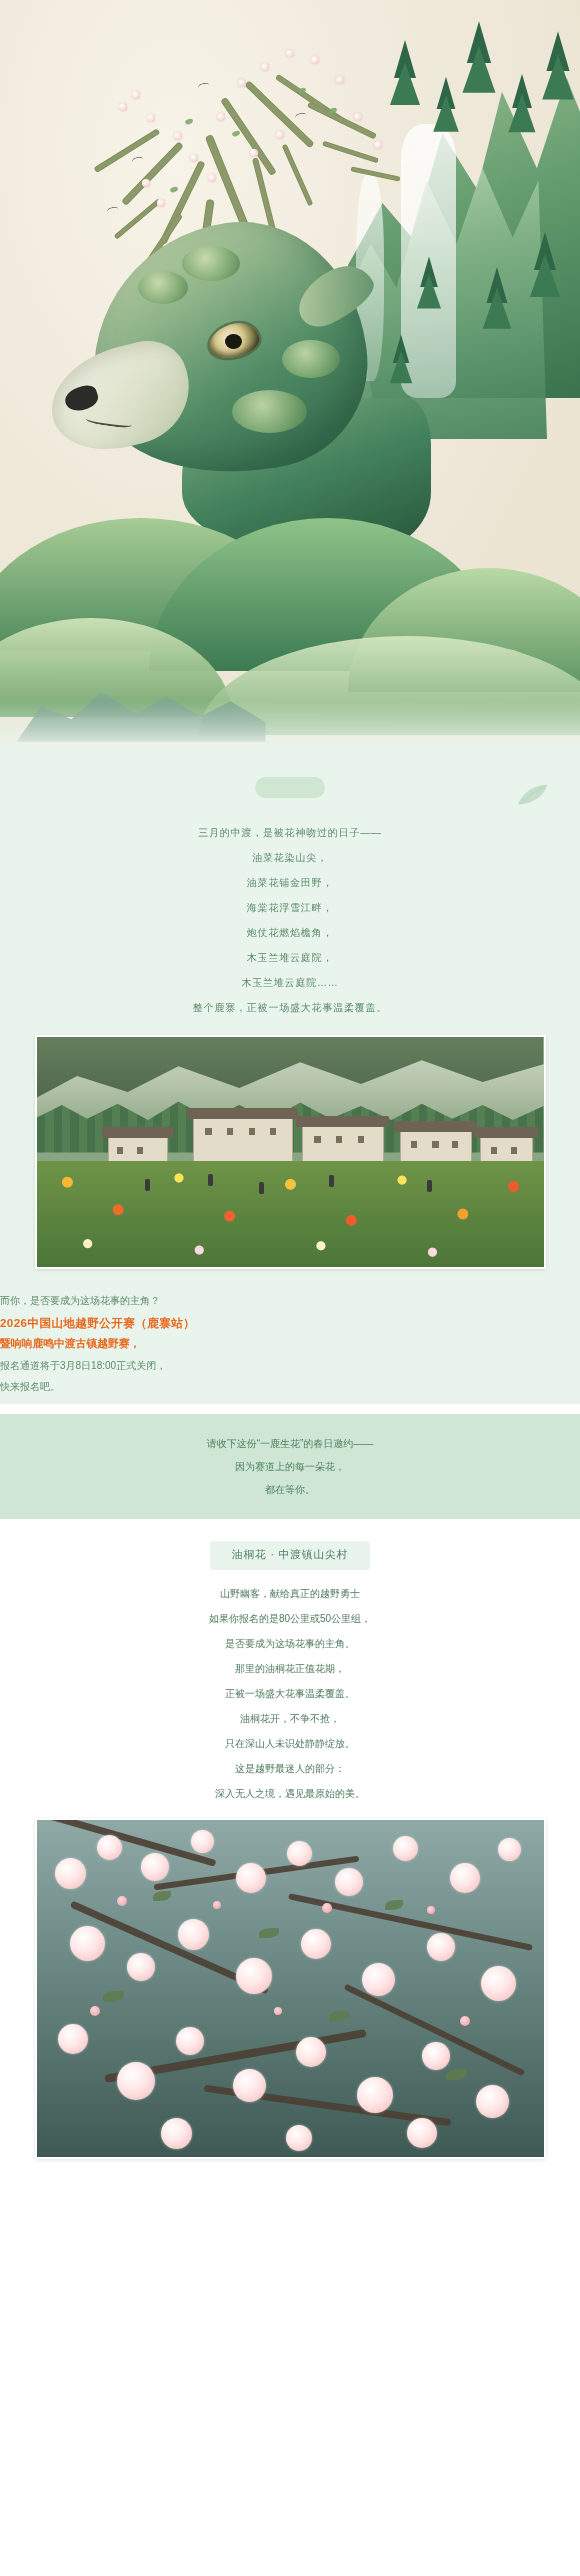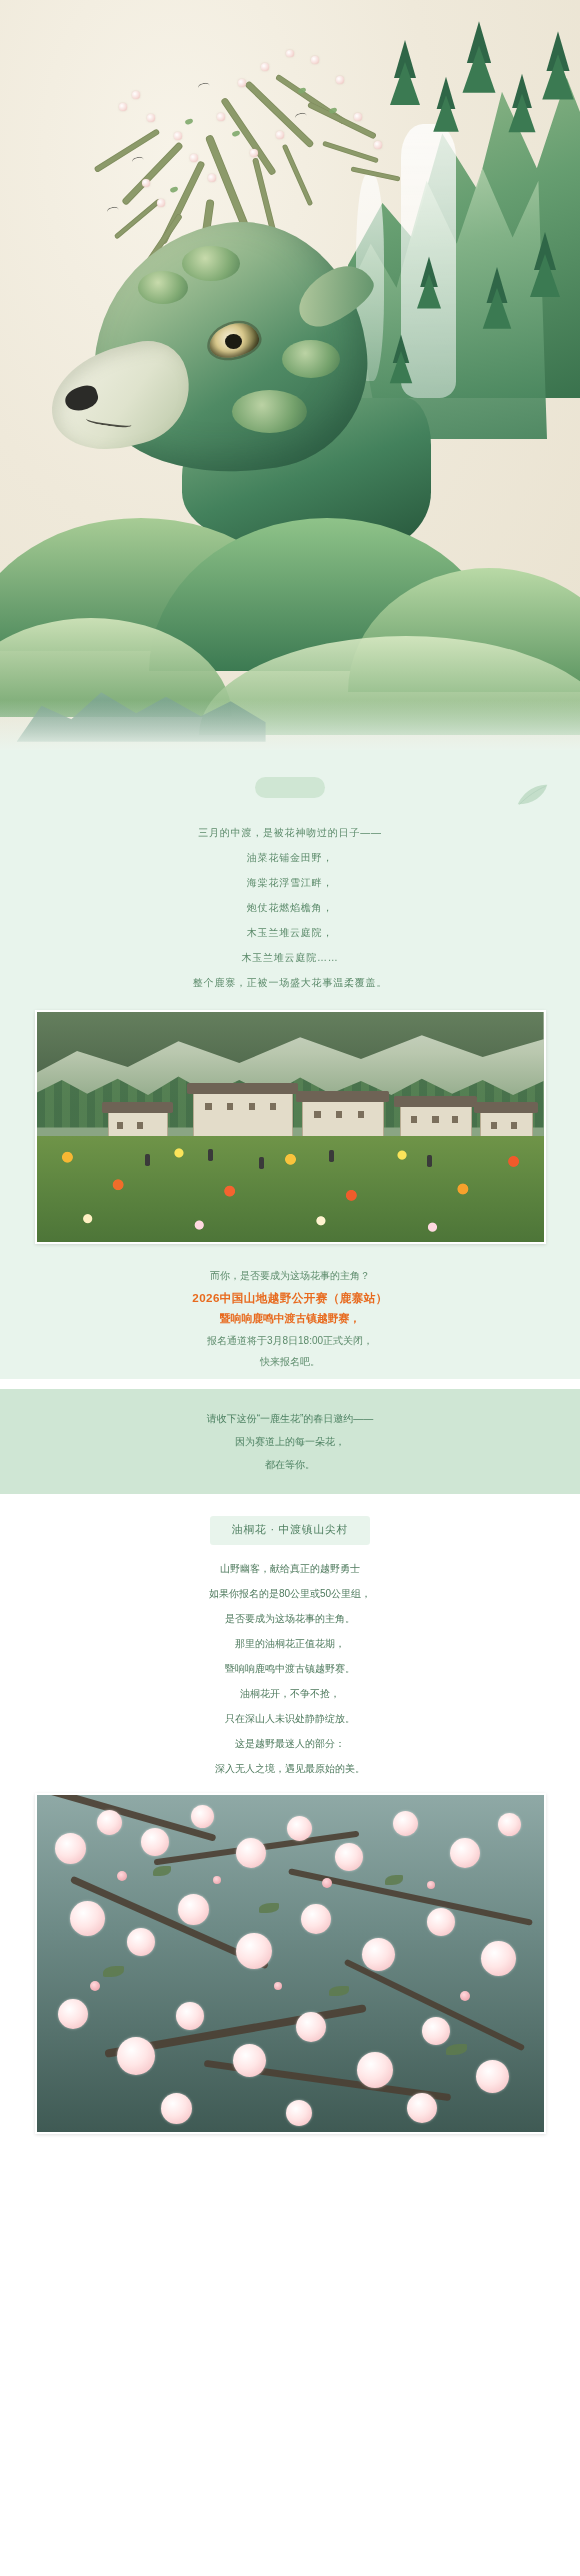--- a/index.html
+++ b/index.html
@@ -247,21 +247,21 @@
       radial-gradient(circle at 32% 84%, #ffd9e0 0 4.1px, transparent 5px),
       radial-gradient(circle at 56% 80%, #fff3cf 0 4.1px, transparent 5px),
       radial-gradient(circle at 78% 86%, #ffd9e0 0 4.1px, transparent 5px),
       linear-gradient(180deg,#6f9448 0%,#5b833f 55%,#4d7538 100%);
   }
   .visitor{
     position:absolute;width:5px;height:11.6px;background:#3a3a3a;border-radius:1.7px;
   }
 
   .cta{
-    text-align:center;padding:21.5px 0 6.6px 0;
+    padding:21.5px 0 6.6px 0;
   }
   .cta .q{color:#5b8a6a;font-size:10px;line-height:21.5px;}
   .cta .title{
     color:#e86a1e;font-weight:bold;font-size:11.6px;line-height:21.5px;letter-spacing:0.4px;
   }
   .cta .sub{color:#e86a1e;font-size:10.8px;font-weight:bold;line-height:21.5px;}
   .cta .note{color:#5b8a6a;font-size:10px;line-height:21.5px;}
 
   .band{
     background:#cfe6d4;
@@ -413,20 +413,21 @@
 
     <svg class="leaf-mark" style="left:516px;top:33px;" viewBox="0 0 40 28">
       <path d="M2 26 C10 8 26 2 38 2 C34 16 20 26 2 26 Z" fill="#a7cdb0"></path>
       <path d="M4 26 C14 16 26 8 36 4" stroke="#8bb897" stroke-width="1" fill="none"></path>
     </svg>
 
     <div class="pill"></div>
 
     <div class="poem">
       <div>三月的中渡，是被花神吻过的日子——</div>
+      <div>油菜花染山尖，</div>
       <div>油菜花铺金田野，</div>
       <div>海棠花浮雪江畔，</div>
       <div>炮仗花燃焰檐角，</div>
       <div>木玉兰堆云庭院，</div>
       <div>木玉兰堆云庭院……</div>
       <div>整个鹿寨，正被一场盛大花事温柔覆盖。</div>
     </div>
 
     <div class="photo-frame">
       <div class="v-sky"></div>
@@ -487,21 +488,21 @@
     <div>都在等你。</div>
   </div>
 
   <div class="section-white">
     <div class="chip">油桐花 · 中渡镇山尖村</div>
     <div class="body-lines">
       <div>山野幽客，献给真正的越野勇士</div>
       <div>如果你报名的是80公里或50公里组，</div>
       <div>是否要成为这场花事的主角。</div>
       <div>那里的油桐花正值花期，</div>
-      <div>暨响响鹿鸣中渡古镇越野赛。</div>
+      <div>正被一场盛大花事温柔覆盖。</div>
       <div>油桐花开，不争不抢，</div>
       <div>只在深山人未识处静静绽放。</div>
       <div>这是越野最迷人的部分：</div>
       <div>深入无人之境，遇见最原始的美。</div>
     </div>
 
     
     <div class="blossom-frame">
       <div class="bl-branch" style="left:8.3px;top:16.6px;width:174px;height:6.6px;transform:rotate(16deg);"></div>
       <div class="bl-branch" style="left:116px;top:50px;width:207px;height:5.8px;transform:rotate(-8deg);"></div>

